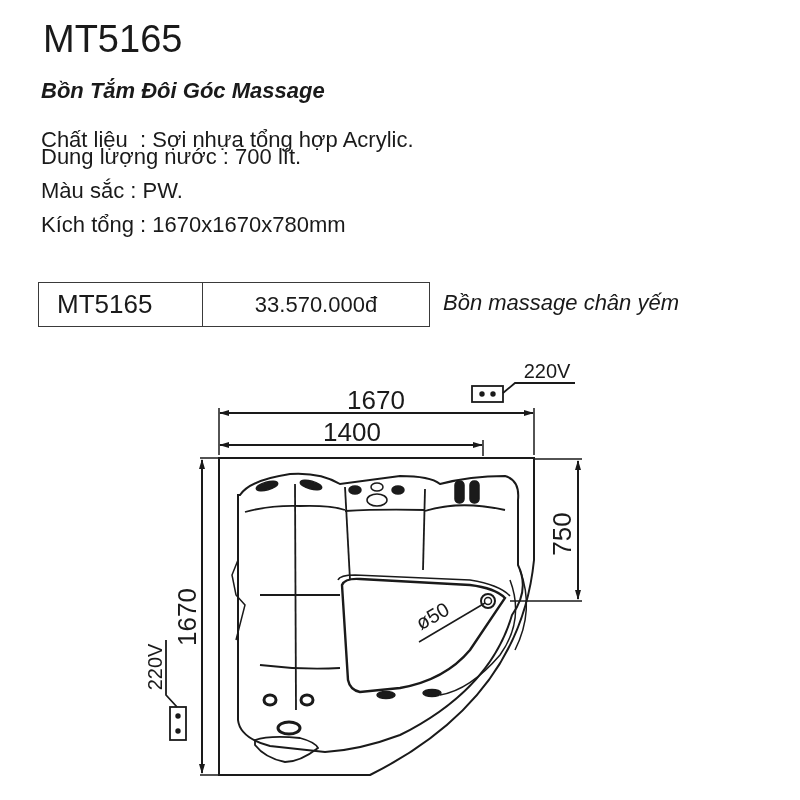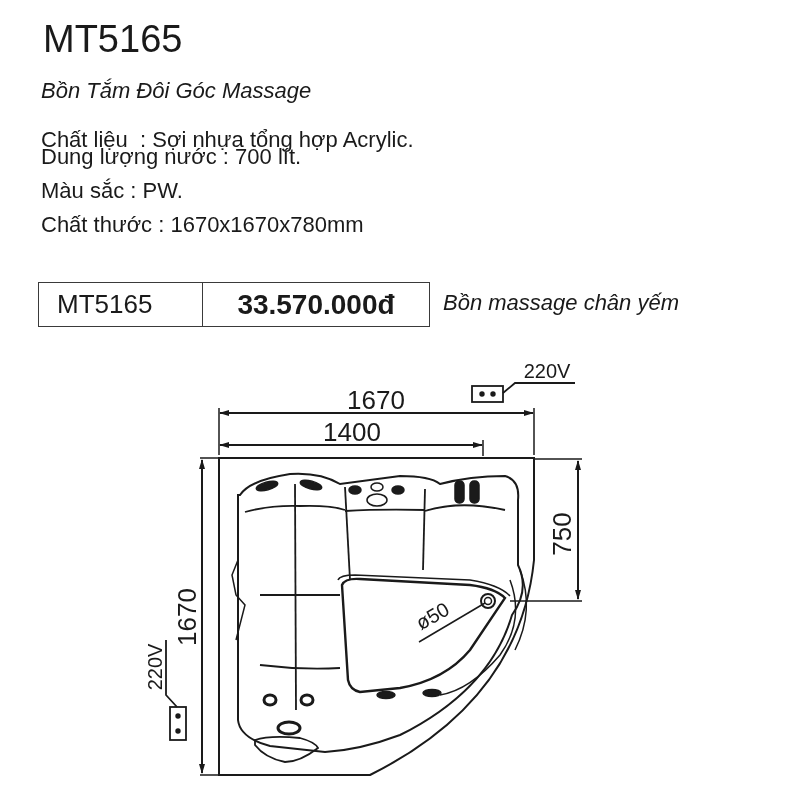--- a/index.html
+++ b/index.html
@@ -3,36 +3,36 @@
 <meta charset="utf-8">
 <style>
   html, body { margin: 0; padding: 0; background: #ffffff; }
   body { width: 800px; height: 800px; position: relative; overflow: hidden; font-family: "Liberation Sans", sans-serif; color: #1a1a1a; }
   .title { position: absolute; left: 43px; top: 18px; font-size: 38px; font-weight: normal; letter-spacing: 0px; }
   .spec { position: absolute; left: 41px; font-size: 22px; line-height: 30px; white-space: pre; }
   .spec.italic { font-style: italic; }
   .price-table { position: absolute; left: 38px; top: 282px; height: 43px; border: 1.5px solid #3a3a3a; display: flex; }
   .price-cell { display: flex; align-items: center; font-size: 26px; }
   .price-cell.code { width: 164px; padding-left: 18px; box-sizing: border-box; border-right: 1.5px solid #3a3a3a; }
-  .price-cell.price { width: 226px; justify-content: center; font-weight: bold; font-size: 28px; }
+  .price-cell.price { width: 226px; justify-content: center; font-weight: normal; font-size: 22px; }
   .price-note { position: absolute; left: 443px; top: 290px; font-size: 22px; font-style: italic; }
   svg.drawing { position: absolute; left: 0; top: 0; }
   .dim-text { font-family: "Liberation Sans", sans-serif; font-size: 26px; fill: #1a1a1a; }
   .small-text { font-family: "Liberation Sans", sans-serif; font-size: 20px; fill: #1a1a1a; }
 </style>
 </head>
 <body>
 
 <div class="title">MT5165</div>
 
-<div class="spec italic" style="top:76px;">Bồn Tắm Đôi Góc Massage</div>
+<div class="spec italic" style="top:76px;font-weight:bold;">Bồn Tắm Đôi Góc Massage</div>
 <div class="spec" style="top:125px;">Chất liệu  : Sợi nhựa tổng hợp Acrylic.</div>
 <div class="spec" style="top:142px;">Dung lượng nước : 700 lít.</div>
 <div class="spec" style="top:176px;text-align:right;">Màu sắc : PW.</div>
-<div class="spec" style="top:210px;">Chất thước : 1670x1670x780mm</div>
+<div class="spec" style="top:210px;">Kích tổng : 1670x1670x780mm</div>
 
 <div class="price-table">
   <div class="price-cell code">MT5165</div>
   <div class="price-cell price">33.570.000đ</div>
 </div>
 <div class="price-note">Bồn massage chân yếm</div>
 
 <svg class="drawing" width="800" height="800" viewBox="0 0 800 800">
   <defs>
     <marker id="arr" markerWidth="10" markerHeight="8" refX="9" refY="4" orient="auto-start-reverse" markerUnits="userSpaceOnUse">

